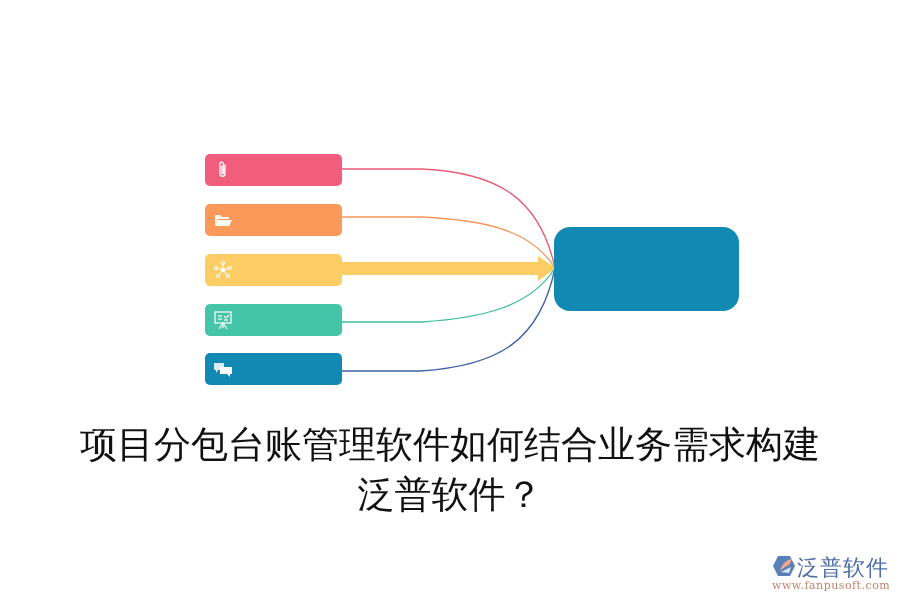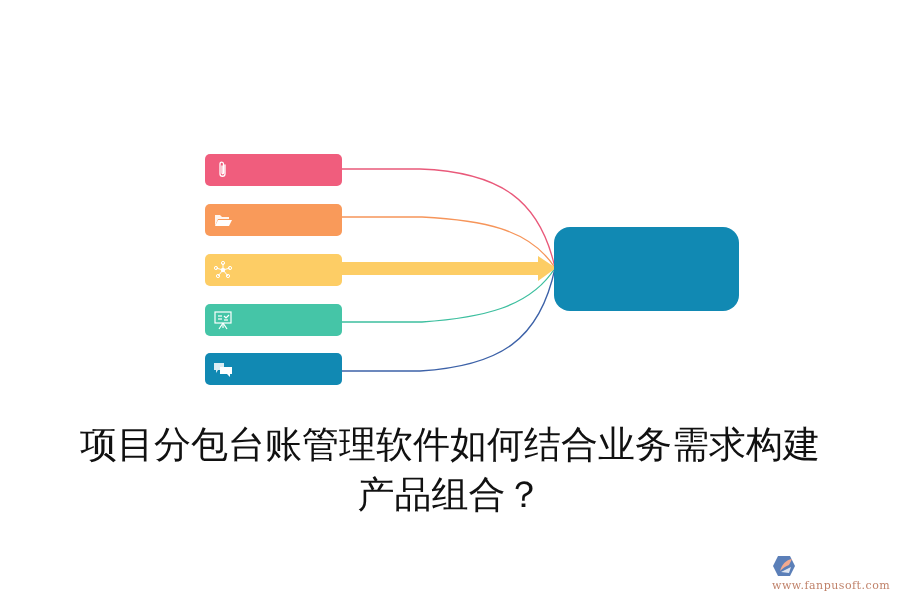--- a/index.html
+++ b/index.html
@@ -81,22 +81,23 @@
 <div class="node" style="top:353px;background:#1189b3;">
   <svg class="ico" viewBox="0 0 20 20">
     <path d="M1 4 L11 4 L11 11 L5 11 L3 14 L3 11 L1 11 Z" fill="#fff" opacity="0.85"></path>
     <path d="M7 8 L19 8 L19 15 L17 15 L17 18 L14 15 L7 15 Z" fill="#fff"></path>
   </svg>
 </div>
 
 <div class="center-node" style="background:#1189b3;"></div>
 
 <div class="title l1">项目分包台账管理软件如何结合业务需求构建</div>
-<div class="title l2">产品组合？</div>
+<div class="title l2">泛普软件？</div>
 
 <div class="logo">
   <svg class="mark" viewBox="0 0 24 22">
     <polygon points="6,1 18,1 23,11 18,21 6,21 1,11" fill="#5b7fb8"></polygon>
     <path d="M8 16 C10 9 14 5 20 4 L17 10 C14 11 11 13 8 16 Z" fill="#f3a98e"></path>
     <path d="M9 17 L19 12 L17 18 Z" fill="#fff" opacity="0.8"></path>
   </svg>
+  <span class="brand">泛普软件</span>
   <span class="url">www.fanpusoft.com</span>
 </div>
 
 </body></html>

